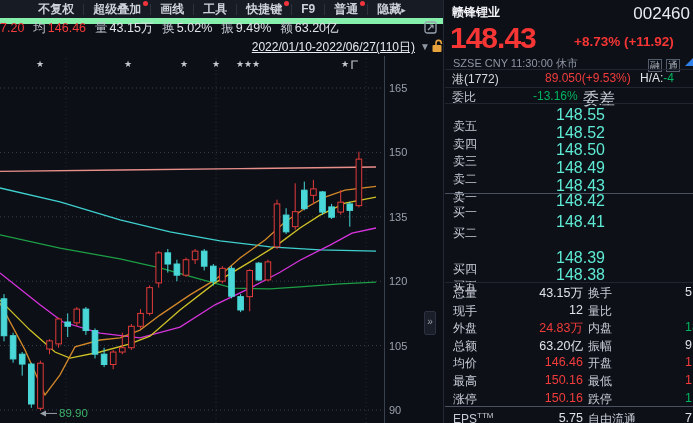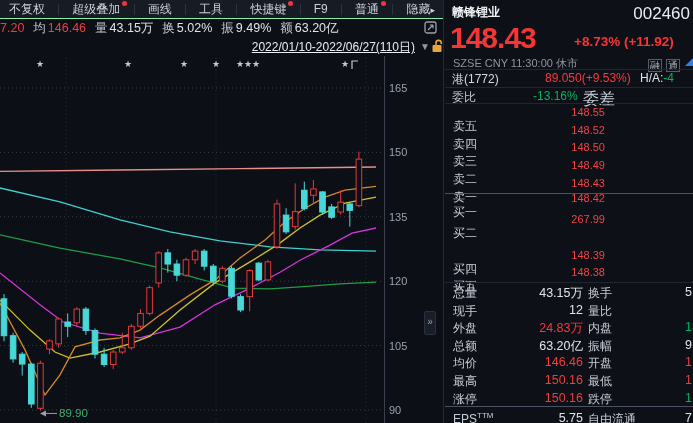--- a/index.html
+++ b/index.html
@@ -1,21 +1,21 @@
 <!DOCTYPE html>
 <html><head>
 <meta charset="utf-8">
 <style>
   html,body{margin:0;padding:0;background:#0c0f15;overflow:hidden;
     font-family:"Liberation Sans","DejaVu Sans",sans-serif;}
   #app{position:relative;width:693px;height:423px;background:#0c0f15;}
 
   
   #toolbar{position:absolute;left:0;top:0;width:444px;height:18px;background:#171b23;
-    border-bottom:1px solid #86efac;display:flex;justify-content:space-between;align-items:center;}
+    border-bottom:6px solid #86efac;display:flex;justify-content:center;align-items:center;font-weight:bold;}
   .tb-item{position:relative;padding:0 9px;font-size:12px;color:#ccd1da;line-height:18px;
     white-space:nowrap;cursor:pointer;}
   .tb-item .dot{position:absolute;top:1px;right:2px;width:5px;height:5px;border-radius:50%;background:#f2353c;}
   .tb-item .hide-arrow{font-size:9px;color:#ccd1da;}
   .tb-sep{width:1px;height:11px;background:#2c323e;}
 
   
   #infobar{position:absolute;left:0;top:19px;width:444px;height:18px;display:flex;
     align-items:center;font-size:12.5px;white-space:nowrap;}
   .ib-pair{margin-right:9px;}
@@ -57,21 +57,21 @@
   .hk-label{position:absolute;left:7px;top:71px;font-size:12px;color:#d6dae0;}
   .hk-value{position:absolute;left:100px;top:71px;font-size:12px;color:#f23c3c;}
   .hk-ha{position:absolute;left:195px;top:71px;font-size:12px;color:#dfe3e9;white-space:nowrap;}
   .hk-ha b{color:#00b35f;font-weight:normal;}
   .wb-label{position:absolute;left:7px;top:89px;font-size:12px;color:#c6ccd6;}
   .wb-value{position:absolute;left:88px;top:89px;font-size:12px;color:#00b35f;}
   .wc-label{position:absolute;left:138px;top:89px;font-size:16px;color:#c6ccd6;}
   #quotes{position:absolute;left:0;top:104px;width:248px;height:178px;}
   .q-row{position:absolute;left:0;width:248px;height:17.7px;cursor:pointer;}
   .q-label{position:absolute;left:8px;top:2px;font-size:12px;color:#c6ccd6;margin-top:12px;}
-  .q-price{position:absolute;left:0;top:2px;width:160px;text-align:right;font-size:11px;color:#ef4444;}
+  .q-price{position:absolute;left:0;top:2px;width:160px;text-align:right;font-size:16px;color:#5eead4;}
   #bid-ask-divider{position:absolute;left:0;top:88.5px;width:248px;height:1px;background:#4a5261;}
   #stats{position:absolute;left:0;top:283px;width:248px;height:140px;}
   .s-row{position:absolute;left:0;width:248px;height:17.6px;}
   .s-l1{position:absolute;left:8px;top:2px;font-size:12px;color:#c6ccd6;}
   .s-l1 sup{font-size:8px;}
   .s-v1{position:absolute;left:0;top:2px;width:138px;text-align:right;font-size:12.5px;}
   .s-l2{position:absolute;left:143px;top:2px;font-size:12px;color:#c6ccd6;}
   .s-v2{position:absolute;left:240px;top:2px;font-size:12.5px;white-space:nowrap;}
   .c-white{color:#dfe3e9;} .c-red{color:#f23c3c;} .c-green{color:#00b35f;}
 </style>
@@ -278,21 +278,21 @@
         <div class="q-row" style="top: 70.8px;">
           <span class="q-label">卖一</span>
           <span class="q-price">148.43</span>
         </div>
         <div class="q-row" style="top: 86px;">
           <span class="q-label">买一</span>
           <span class="q-price">148.42</span>
         </div>
         <div class="q-row" style="top: 107.2px;">
           <span class="q-label">买二</span>
-          <span class="q-price">267.99</span>
+          <span class="q-price">148.41</span>
         </div>
         <div class="q-row" style="top: 142.6px;">
           <span class="q-label">买四</span>
           <span class="q-price">148.39</span>
         </div>
         <div class="q-row" style="top: 160.3px;">
           <span class="q-label">买五</span>
           <span class="q-price">148.38</span>
         </div>
       </div>

